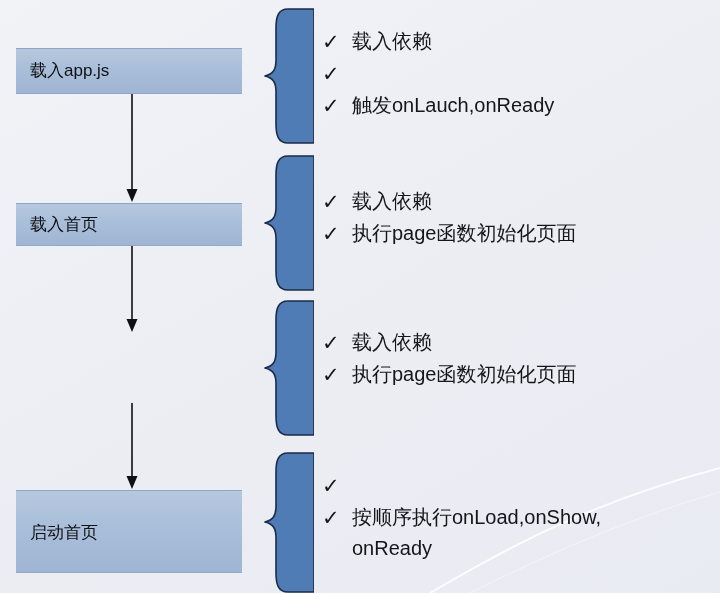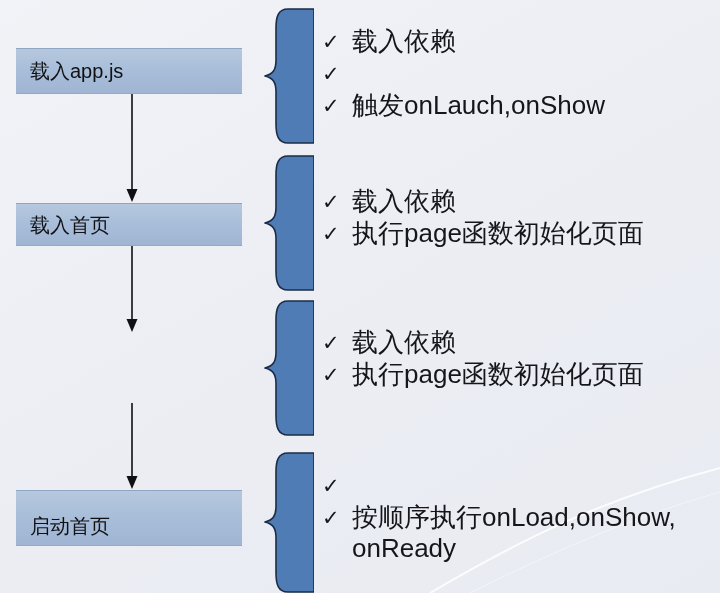--- a/index.html
+++ b/index.html
@@ -35,31 +35,31 @@
     width: 226px;
     box-sizing: border-box;
     background: linear-gradient(180deg, #b6c8de 0%, #aabfda 40%, #9fb5d3 100%);
     border-top: 1px solid #8ea5c4;
     border-bottom: 1px solid #93a9c8;
     display: flex;
     align-items: flex-start;
     padding: 6px 8px 4px 14px;
   }
   .flow-box .box-label {
-    font-size: 20px;
+    font-size: 17px;
     line-height: 30px;
     color: #111114;
     letter-spacing: 0px;
     white-space: normal;
   }
 
   #box-1 { top: 48px;  height: 46px; align-items: center; padding-top: 0; padding-bottom: 0; }
   #box-2 { top: 203px; height: 43px; align-items: center; padding-top: 0; padding-bottom: 0; }
   #box-3 { top: 334px; height: 69px; }
-  #box-4 { top: 490px; height: 56px; align-items: flex-end; padding-top: 6px; }
+  #box-4 { top: 490px; height: 83px; align-items: center; padding-top: 6px; }
 
   
   .connector {
     position: absolute;
     left: 124px;
     width: 16px;
   }
   .connector svg { display: block; }
 
   
@@ -83,21 +83,21 @@
   }
   .bullet-check {
     width: 30px;
     flex: 0 0 30px;
     font-size: 21px;
     line-height: 31px;
     color: #15151a;
     text-align: left;
   }
   .bullet-text {
-    font-size: 26px;
+    font-size: 20px;
     line-height: 31px;
     color: #15151a;
     white-space: pre-line;
   }
 
   #bullets-1 { top: 26px; }
   #bullets-2 { top: 186px; }
   #bullets-3 { top: 327px; }
   #bullets-4 { top: 470px; }
 </style>
@@ -172,21 +172,21 @@
   <div class="bullets" id="bullets-1">
     <div class="bullet-row">
       <span class="bullet-check">✓</span>
       <span class="bullet-text">载入依赖</span>
     </div>
     <div class="bullet-row">
       <span class="bullet-check">✓</span>
     </div>
     <div class="bullet-row">
       <span class="bullet-check">✓</span>
-      <span class="bullet-text">触发onLauch,onShow</span>
+      <span class="bullet-text">触发onLauch,onReady</span>
     </div>
   </div>
 
   <div class="bullets" id="bullets-2">
     <div class="bullet-row">
       <span class="bullet-check">✓</span>
       <span class="bullet-text">载入依赖</span>
     </div>
     <div class="bullet-row">
       <span class="bullet-check">✓</span>

